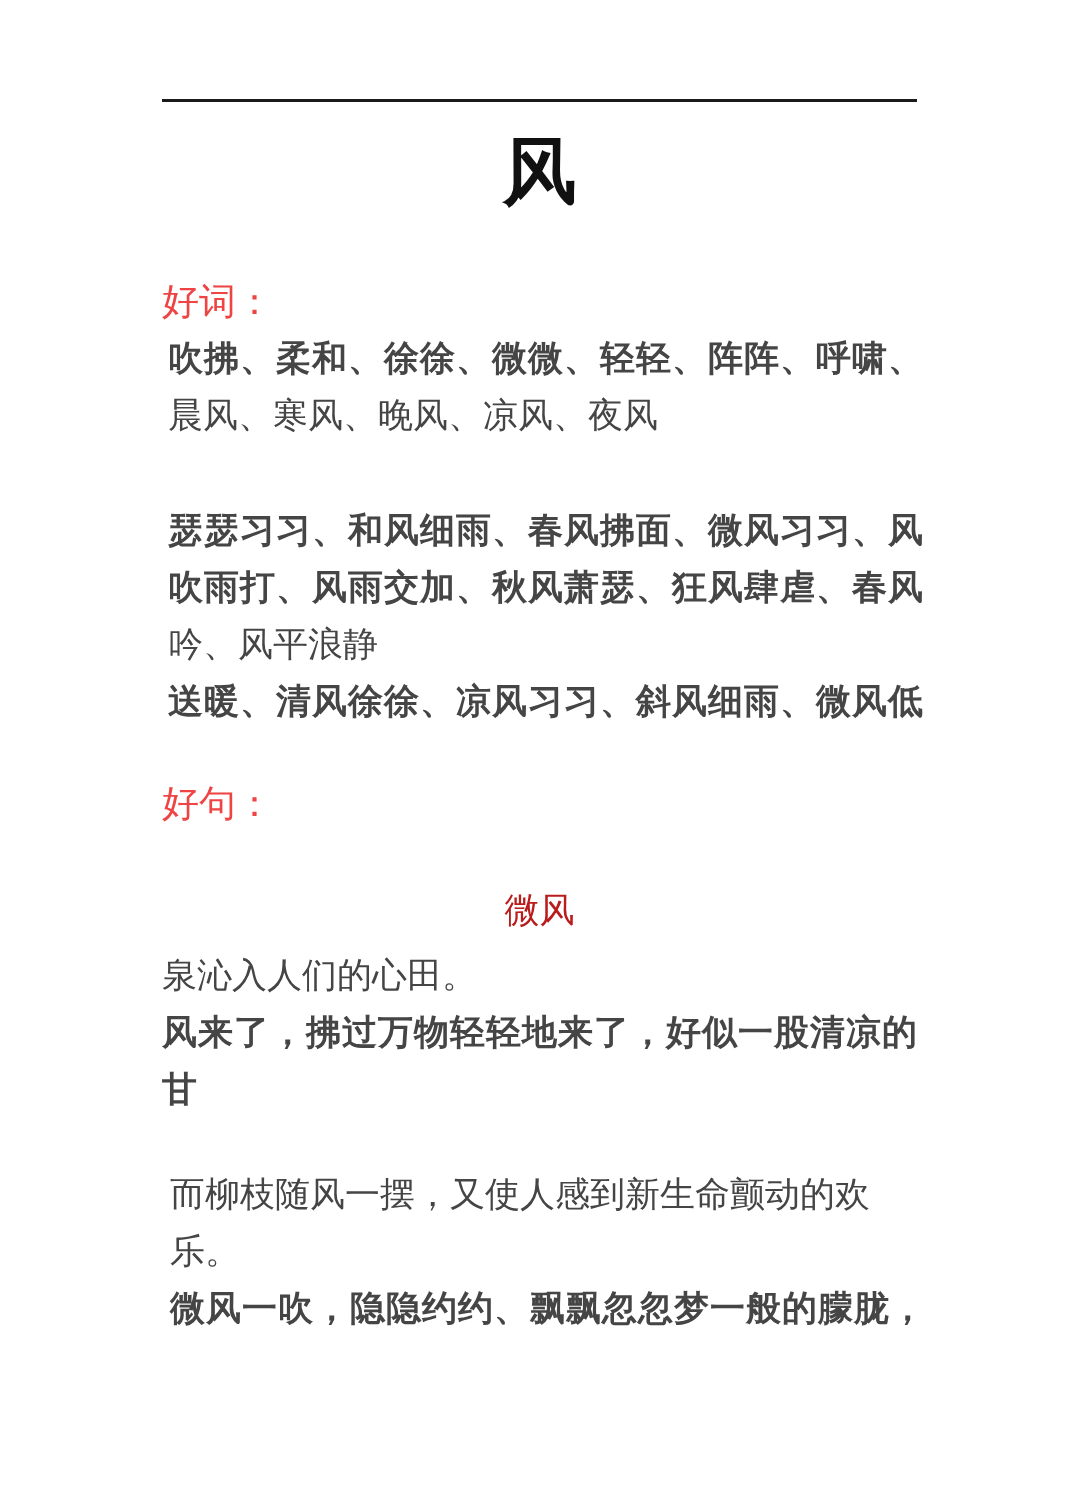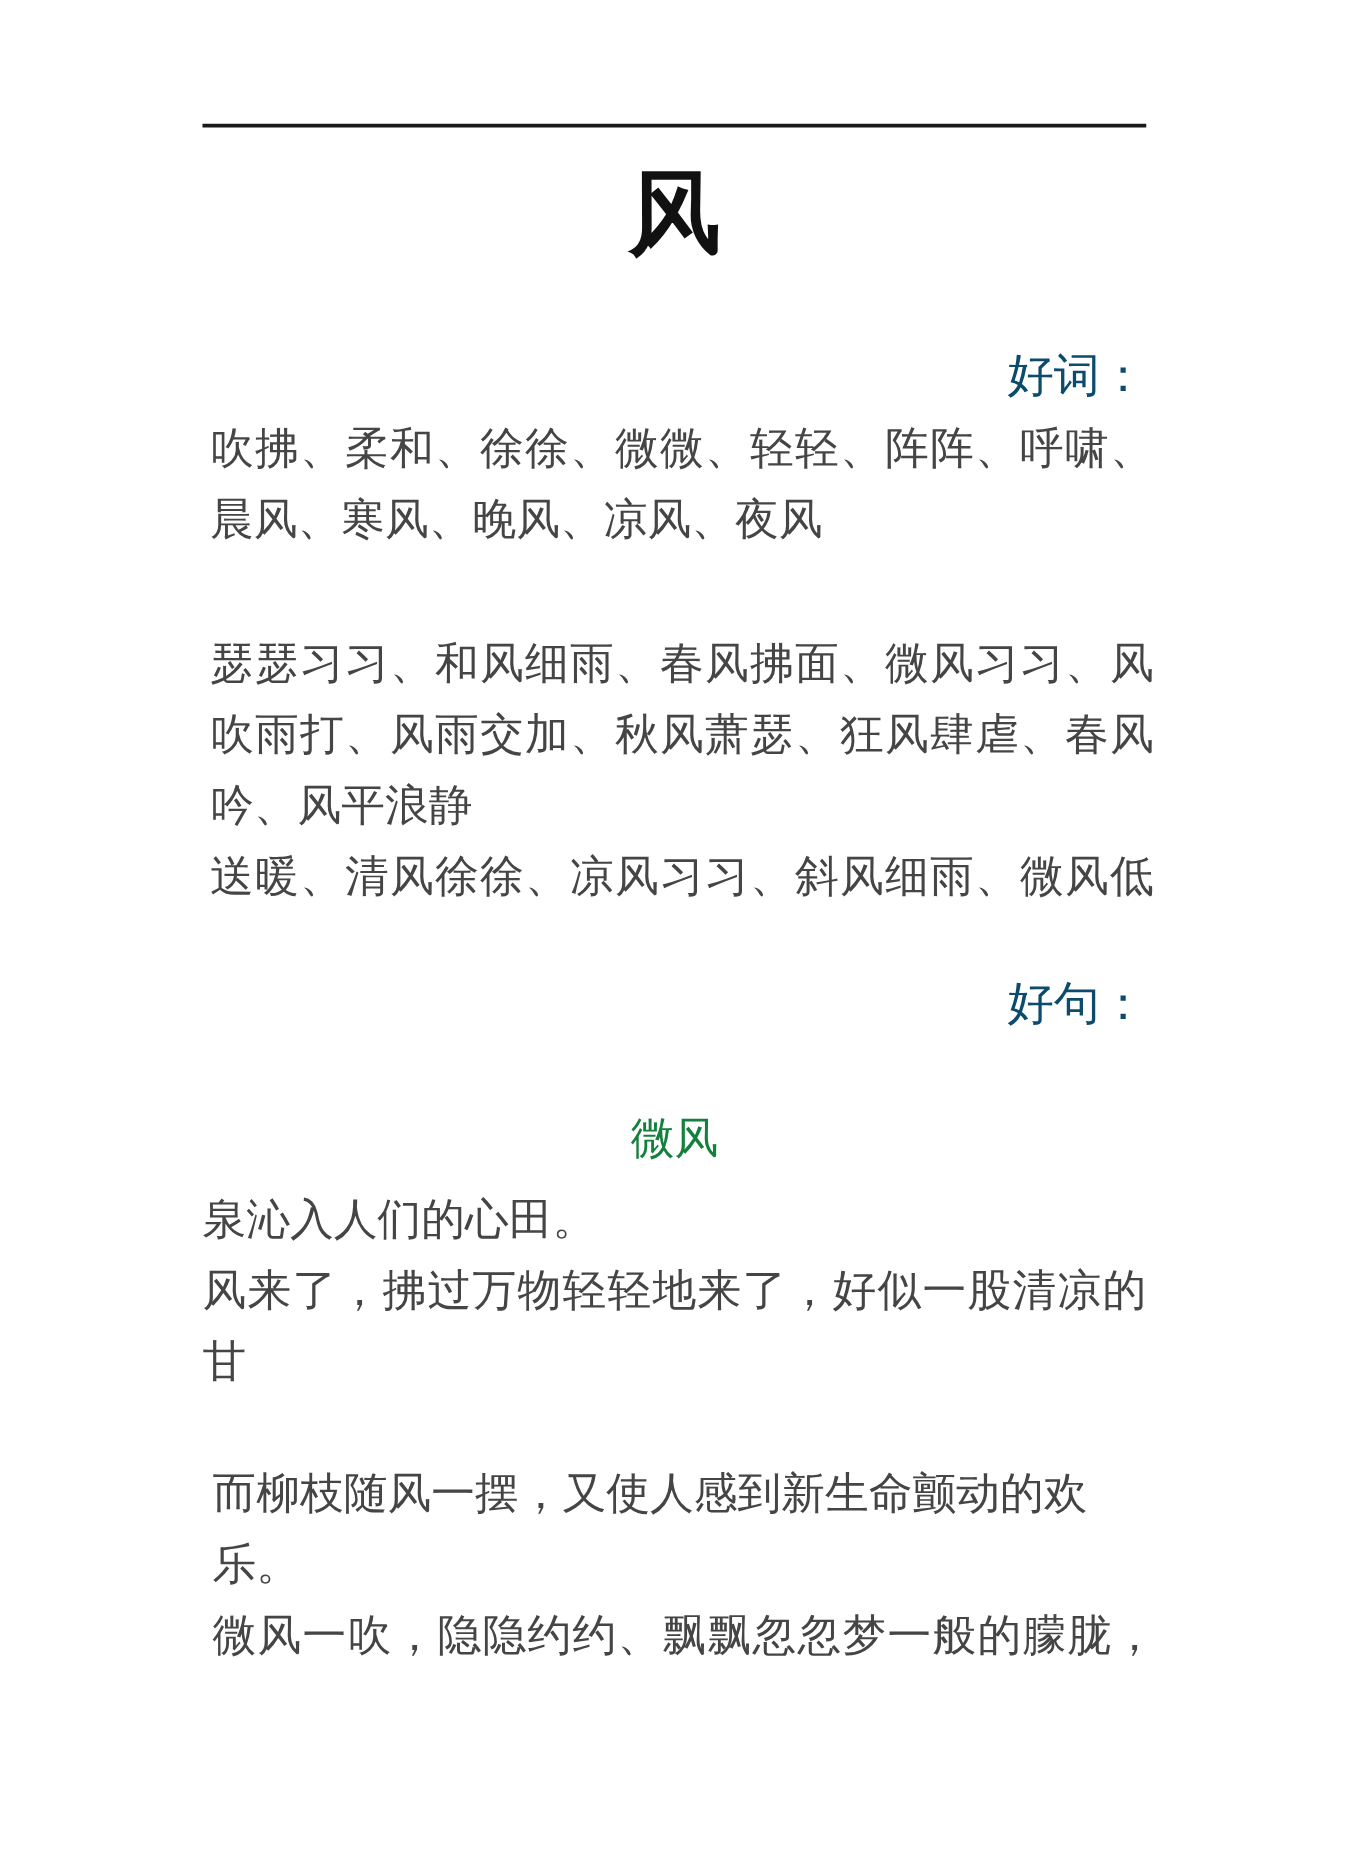--- a/index.html
+++ b/index.html
@@ -31,45 +31,45 @@
     text-align: center;
     font-size: 74px;
     line-height: 80px;
     font-weight: 700;
     color: #111111;
   }
   .section-label {
     margin-top: 68px;
     font-size: 37px;
     line-height: 44px;
-    color: #0c4a6e;
-    text-align: right;
+    color: #ef4444;
   }
   .section-label.sentences {
     margin-top: 52px;
   }
   .line {
     font-size: 35px;
     line-height: 57px;
     color: #454545;
     width: 755px;
   }
   .line.fill {
     text-align: justify;
     text-align-last: justify;
+    font-weight: bold;
   }
   .block-words { margin-top: 6px;  padding-left: 6px; box-sizing: border-box; }
   .block-idioms { margin-top: 58px; padding-left: 6px; box-sizing: border-box; }
   .sub-title {
     margin-top: 56px;
     width: 755px;
     text-align: center;
     font-size: 35px;
     line-height: 57px;
-    color: #15803d;
+    color: #b91c1c;
   }
   .block-para1 { margin-top: 8px; }
   .block-para2 { margin-top: 48px; padding-left: 8px; box-sizing: border-box; }
 </style>
 </head>
 <body>
 
 <div class="page">
   <div class="content">
 

